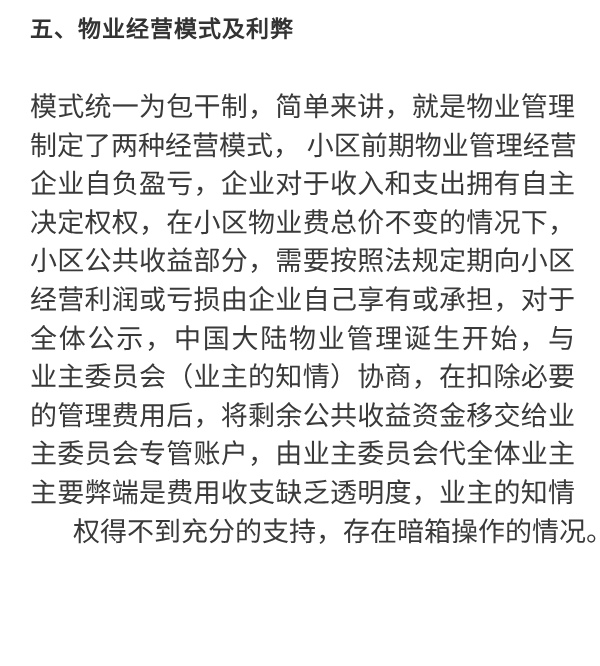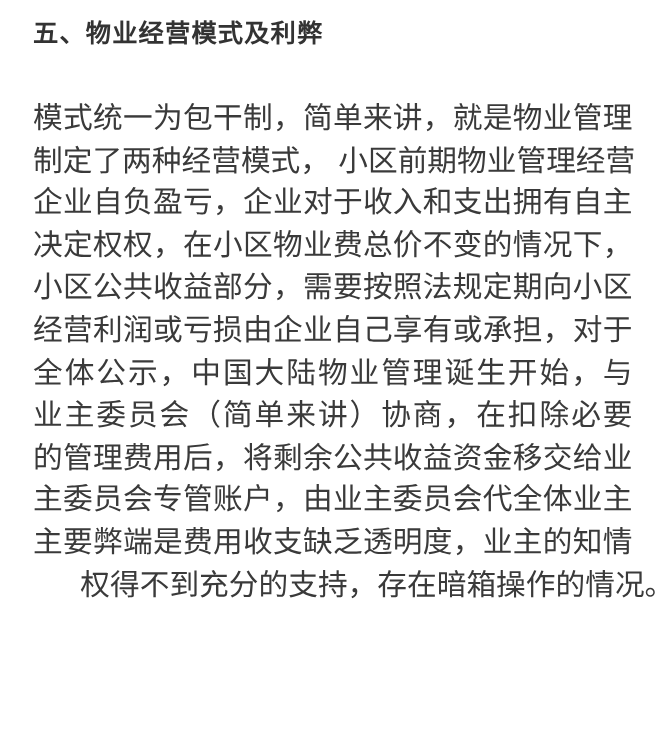--- a/index.html
+++ b/index.html
@@ -12,20 +12,21 @@
     width: 600px;
     height: 666px;
     background: var(--background);
     overflow: hidden;
     font-family: "Liberation Sans", sans-serif;
   }
   .page {
     width: 600px;
     height: 666px;
     padding: 16px 25px 20px 30px;
+    font-family: Liberation Serif, serif;
   }
   .heading {
     font-size: 23px;
     line-height: 28px;
     font-weight: bold;
     color: var(--heading);
     margin-bottom: 44px;
     letter-spacing: 1px;
   }
   .paragraph {
@@ -56,19 +57,19 @@
   <div class="heading">五、物业经营模式及利弊</div>
 
   <div class="paragraph">
     <span class="line">模式统一为包干制，简单来讲，就是物业管理</span>
     <span class="line">制定了两种经营模式， 小区前期物业管理经营</span>
     <span class="line">企业自负盈亏，企业对于收入和支出拥有自主</span>
     <span class="line">决定权权，在小区物业费总价不变的情况下，</span>
     <span class="line">小区公共收益部分，需要按照法规定期向小区</span>
     <span class="line">经营利润或亏损由企业自己享有或承担，对于</span>
     <span class="line">全体公示，中国大陆物业管理诞生开始，与</span>
-    <span class="line">业主委员会（简单来讲）协商，在扣除必要</span>
+    <span class="line">业主委员会（业主的知情）协商，在扣除必要</span>
     <span class="line">的管理费用后，将剩余公共收益资金移交给业</span>
     <span class="line">主委员会专管账户，由业主委员会代全体业主</span>
     <span class="line">主要弊端是费用收支缺乏透明度，业主的知情</span>
     <span class="line last">权得不到充分的支持，存在暗箱操作的情况。</span>
   </div>
 </div>
 
 </body></html>

